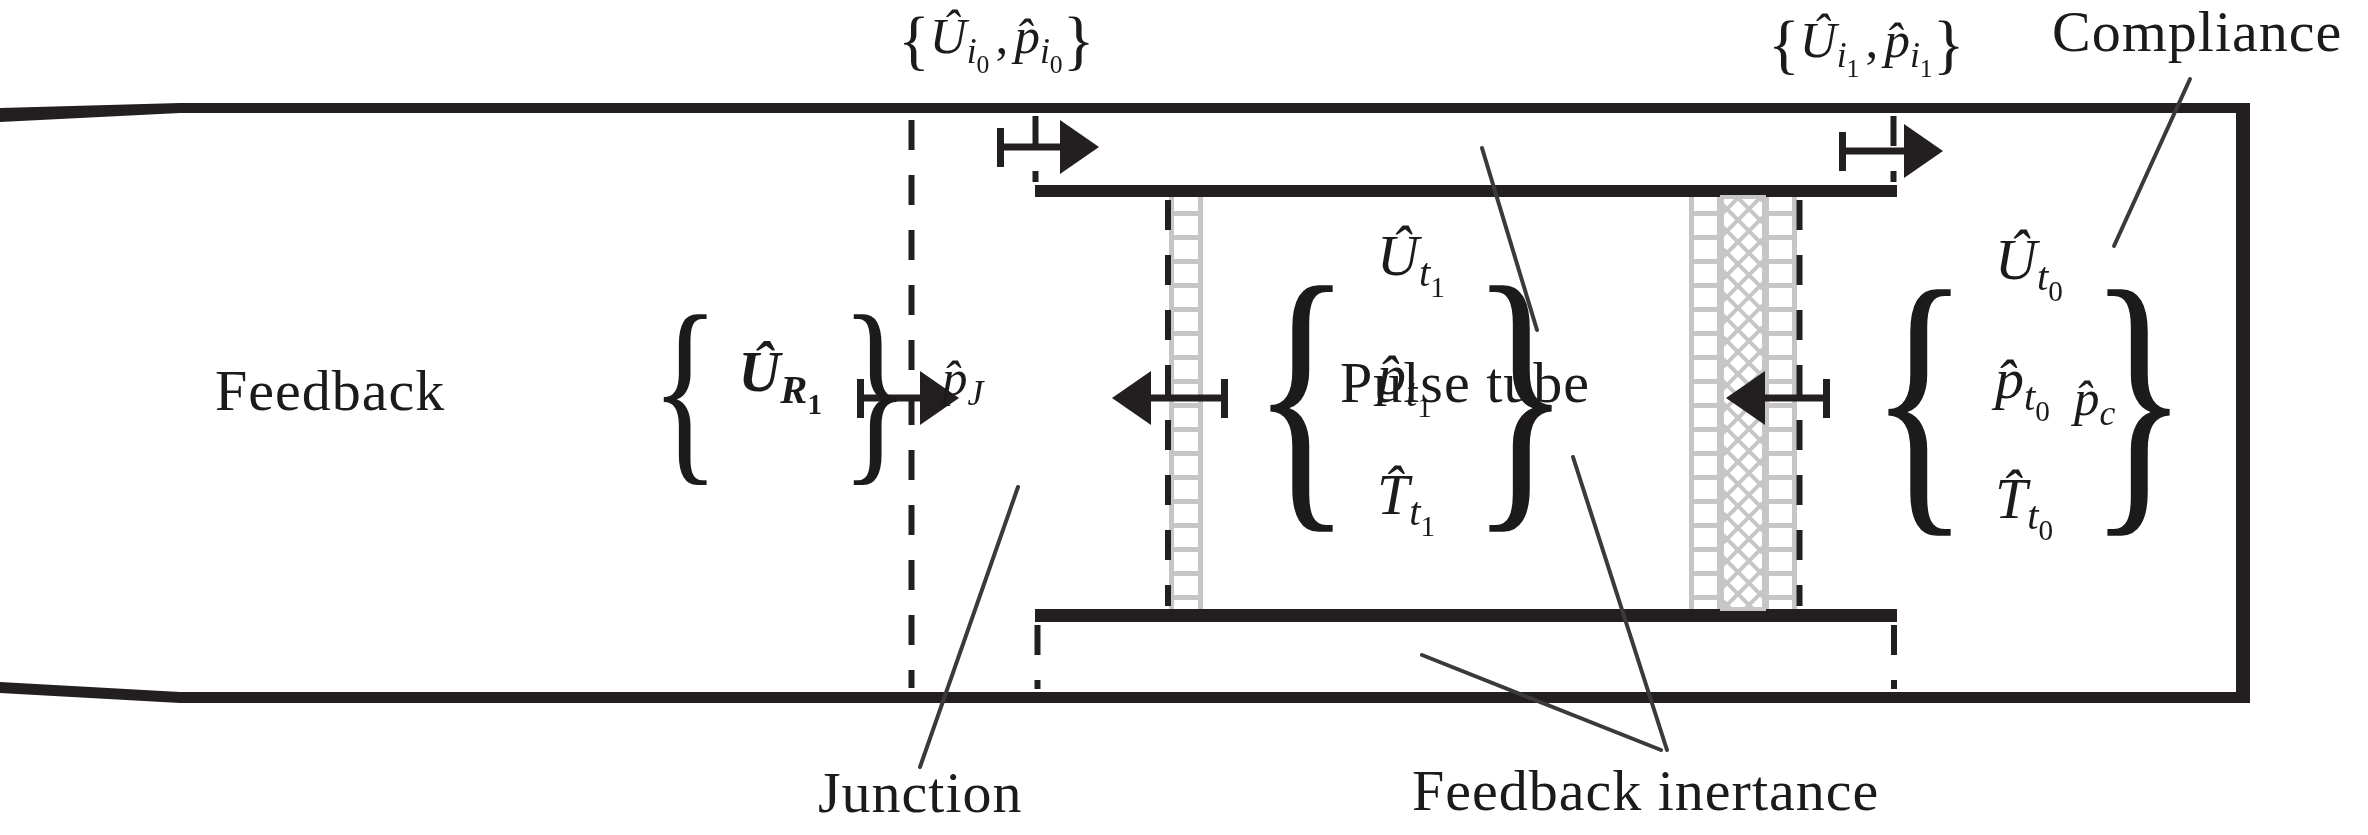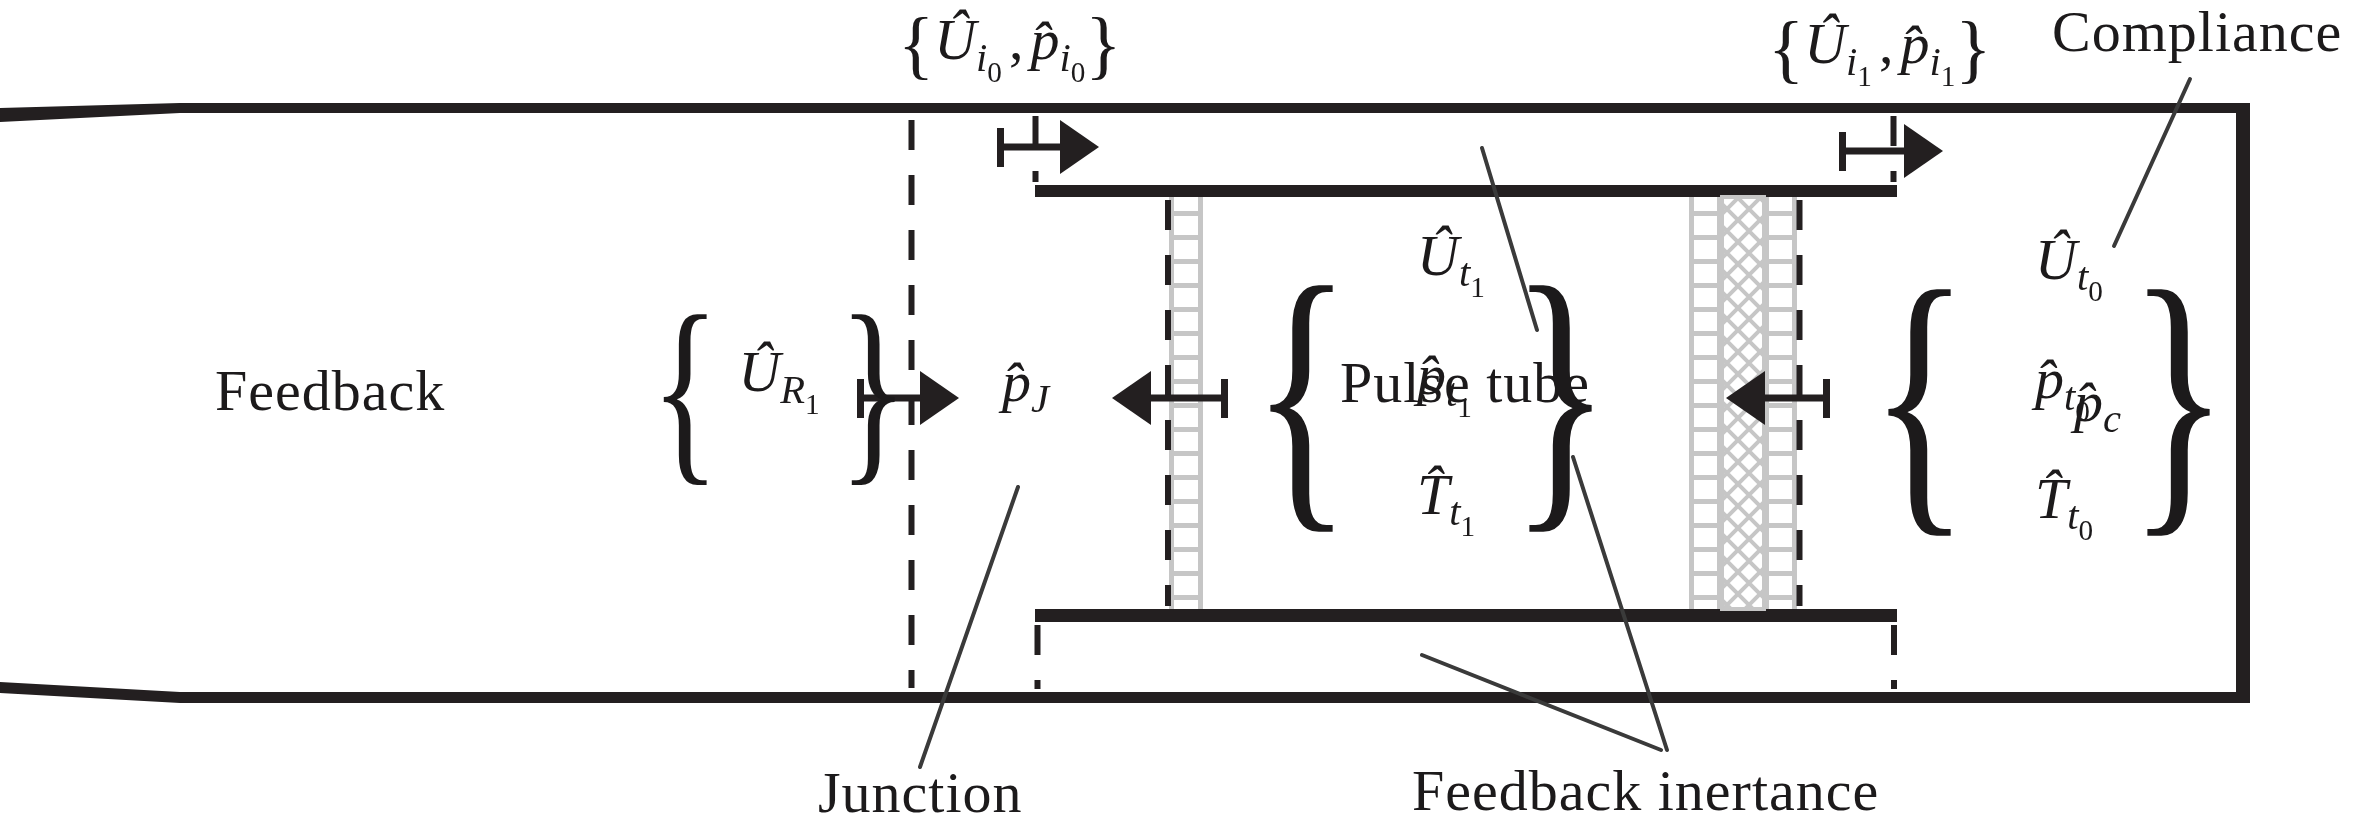--- a/index.html
+++ b/index.html
@@ -17,21 +17,21 @@
     position:absolute;
     font-size:58px;
     line-height:1.06;
     letter-spacing:1px;
     white-space:nowrap;
     color:#1c1a1b;
   }
   
   .mathline{
     position:absolute;
-    font-size:58px;
+    font-size:51px;
     line-height:1.1;
     white-space:nowrap;
     color:#1c1a1b;
   }
   .mi{font-style:italic;}
   .sub{font-size:0.70em;vertical-align:-0.28em;}
   .ss{font-size:0.72em;vertical-align:-0.38em;}
   .ib{font-size:1.30em;vertical-align:-0.14em;}
   .sep{padding:0 0.12em;}
   
@@ -48,22 +48,22 @@
     line-height:0.78;
     transform:scaleX(0.70);
     font-family:"Liberation Serif", serif;
     font-weight:400;
   }
   .g2 .bigbrace{font-size:205px;}
   .g3 .bigbrace{font-size:298px;}
   .g2{height:192px;}
   .g3{height:278px;}
   .col{display:flex;flex-direction:column;align-items:flex-start;padding:0 4px;}
-  .g2 .row{line-height:68px;}
-  .g3 .row{line-height:88px;margin-left:40px;}
+  .g2 .row{line-height:68px;font-weight:bold;}
+  .g3 .row{line-height:88px;}
 </style>
 </head>
 <body>
 
 <div class="canvas">
 
   <svg class="layer" width="2368" height="835" viewBox="0 0 2368 835">
     <defs>
       <pattern id="rungs" width="12" height="24" patternUnits="userSpaceOnUse">
         <rect width="12" height="24" fill="#ffffff"></rect>
@@ -182,21 +182,21 @@
   <div class="mathgroup g3" style="left:1848px;top:256px">
     <span class="bigbrace">{</span>
     <span class="col">
       <span class="row"><span class="mi">Û</span><span class="sub"><span class="mi">t</span><span class="ss">0</span></span></span>
       <span class="row"><span class="mi">p̂</span><span class="sub"><span class="mi">t</span><span class="ss">0</span></span></span>
       <span class="row"><span class="mi">T̂</span><span class="sub"><span class="mi">t</span><span class="ss">0</span></span></span>
     </span>
     <span class="bigbrace">}</span>
   </div>
 
-  <div class="mathline" style="left:1002px;top:350px">
+  <div class="mathline" style="left:942px;top:350px">
     <span class="mi">p̂</span><span class="sub mi">J</span>
   </div>
 
   <div class="mathline" style="left:2074px;top:370px">
     <span class="mi">p̂</span><span class="sub mi">c</span>
   </div>
 
 </div>
 
 </body></html>

